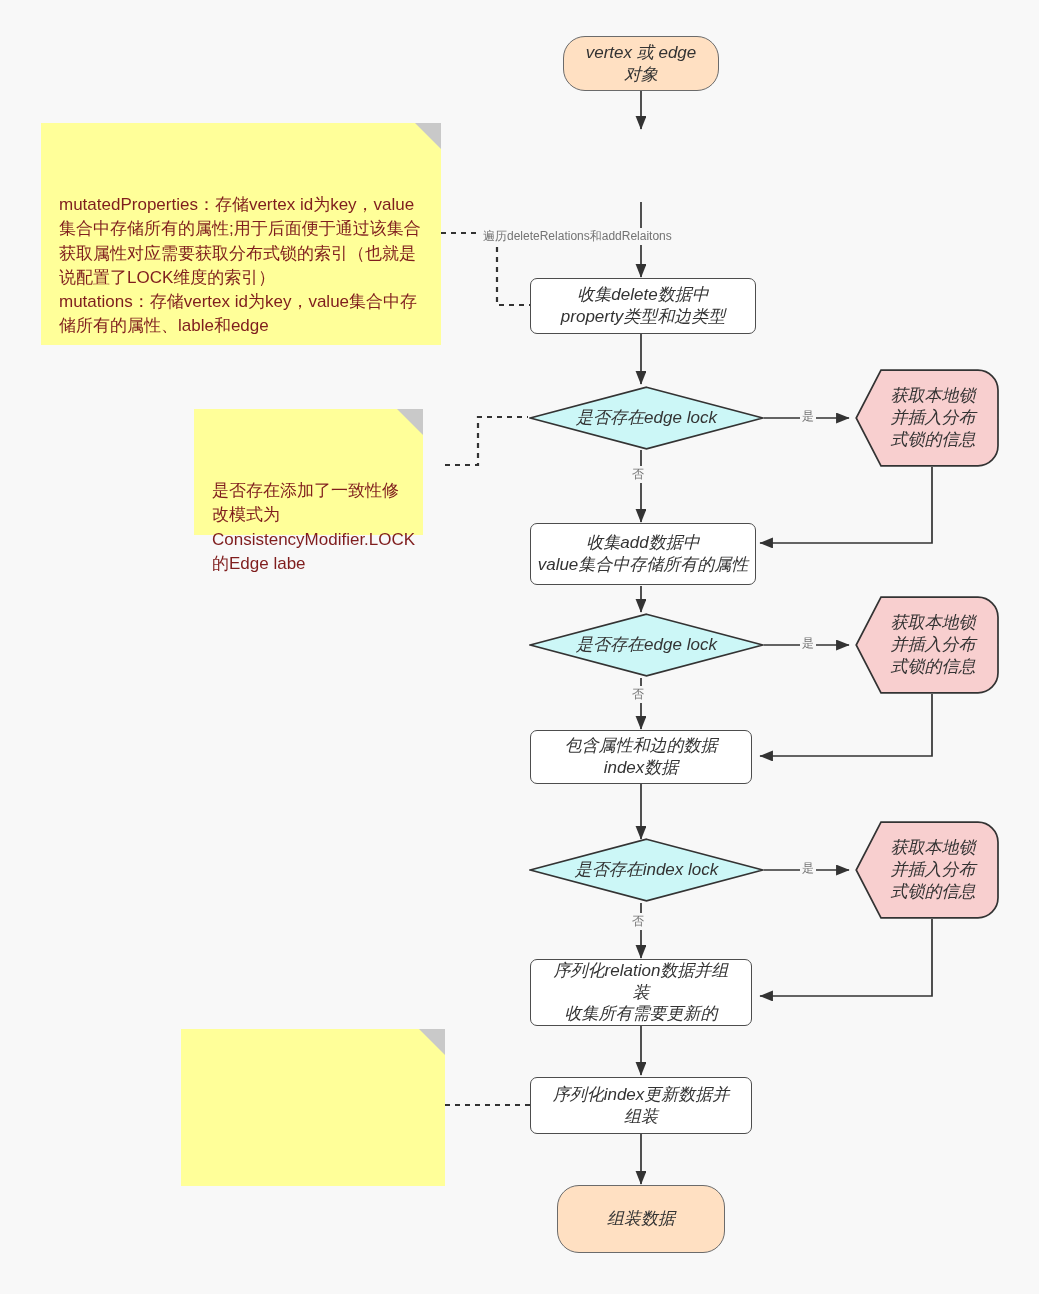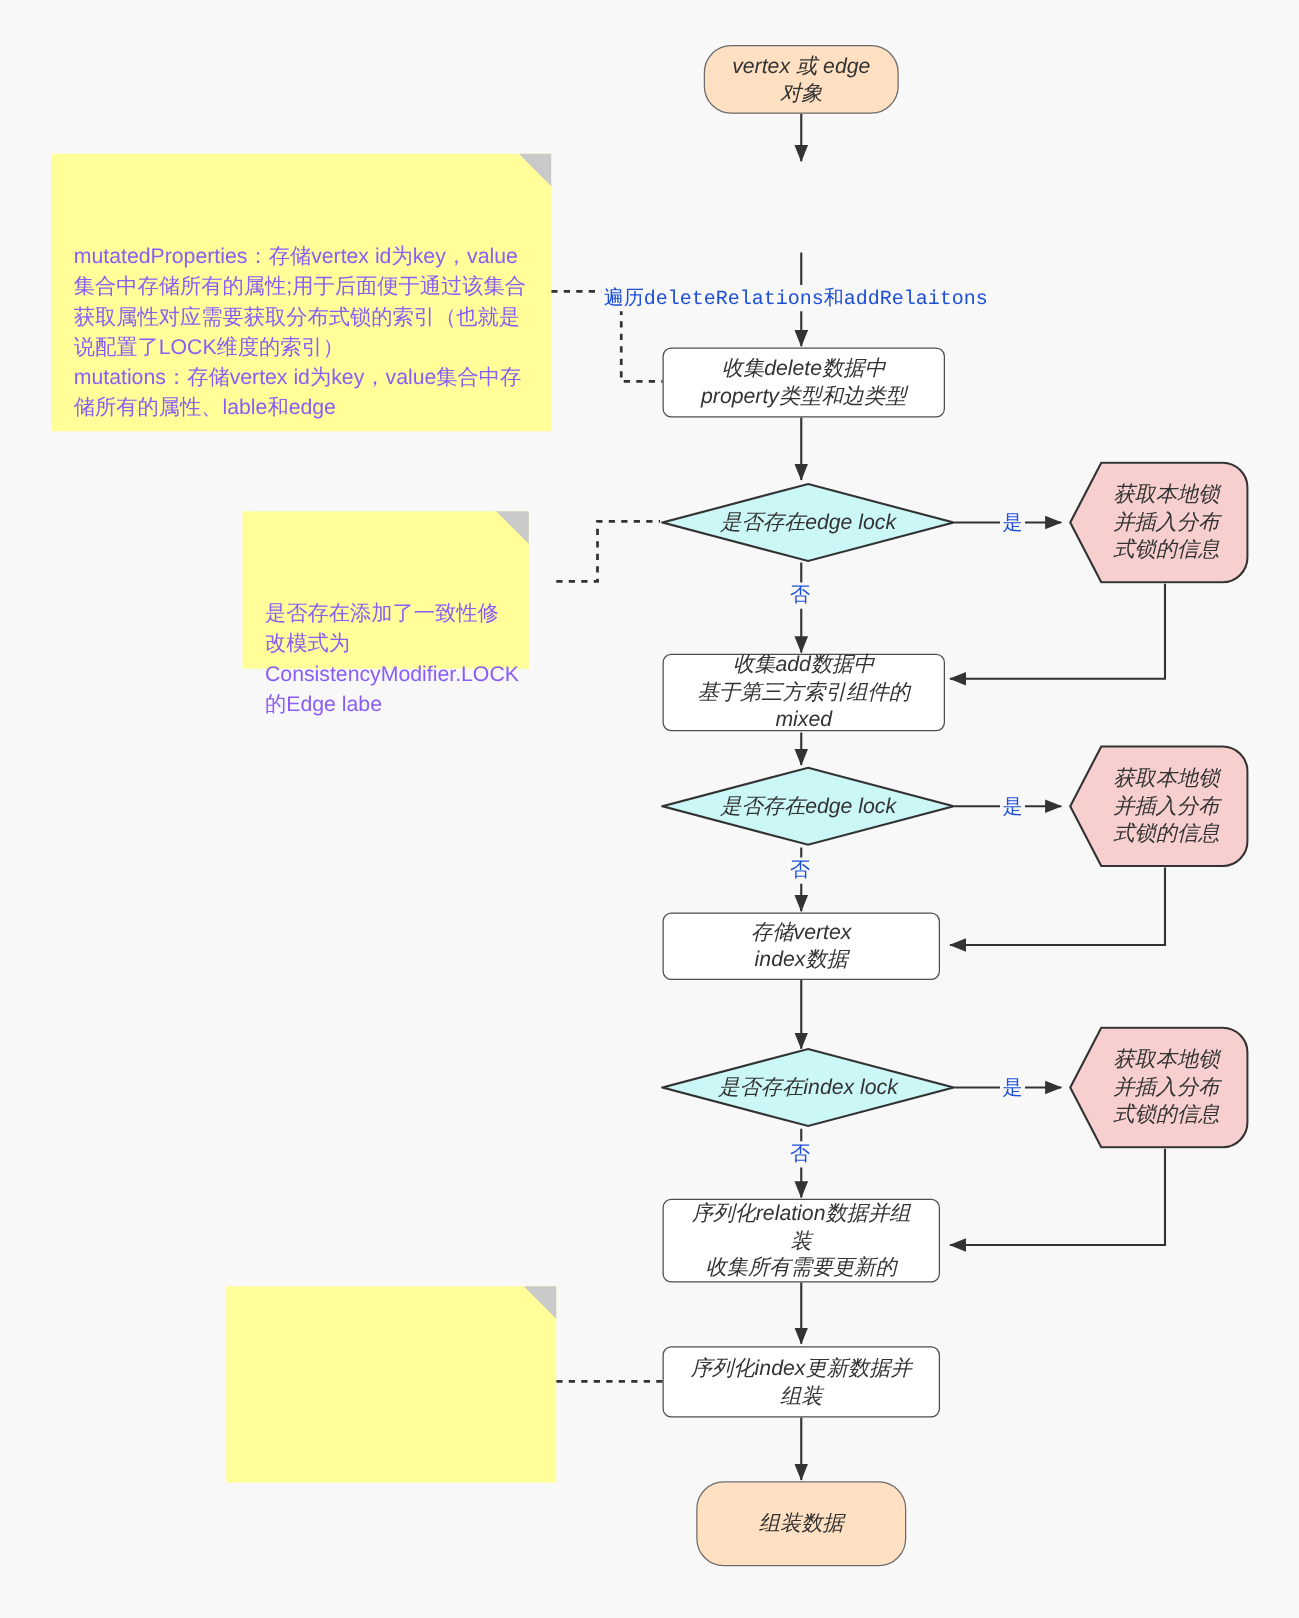--- a/index.html
+++ b/index.html
@@ -88,46 +88,45 @@
   .n-lock .node-inner {
     position: relative;
     z-index: 2;
     padding-left: 18px;
   }
   
   .note {
     position: absolute;
     box-sizing: border-box;
     background: #ffff99;
-    color: #8b5cf6;
+    color: #7f1d1d;
     font-size: 17px;
     line-height: 1.42;
     padding: 22px 18px 16px 18px;
     white-space: pre-line;
     z-index: 2;
   }
   .note-fold {
     position: absolute;
     top: 0;
     right: 0;
     width: 0;
     height: 0;
     border-top: 26px solid #c9c9c9;
     border-left: 26px solid transparent;
     z-index: 4;
   }
   .edge-label {
     position: absolute;
-    font-size: 16px;
-    color: #1d4ed8;
+    font-size: 12px;
+    color: #737373;
     background: #f8f8f8;
     padding: 0 2px;
     white-space: nowrap;
     z-index: 4;
-    font-family: Liberation Mono, monospace;
   }
 </style>
 </head>
 <body>
 
 <div id="canvas">
 
   <svg id="edges" viewBox="0 0 1039 1294">
     <defs>
       <marker id="arrow" markerWidth="9" markerHeight="9" refX="7.6" refY="3.2" orient="auto" markerUnits="strokeWidth">
@@ -198,41 +197,41 @@
     <svg class="lock-svg" viewBox="0 0 144 98" preserveAspectRatio="none">
       <path d="M26,1.2 L123,1.2 A20,20 0 0 1 143,21.2 L143,76.8 A20,20 0 0 1 123,96.8 L26,96.8 L1.2,49 Z" fill="#f8cfcf" stroke="#333333" stroke-width="1.7"></path>
     </svg>
     <div class="node-inner">获取本地锁
 并插入分布
 式锁的信息</div>
   </div>
 
   <div class="node n-process" style="left:530px; top:523px; width:226px; height:62px;">
     <div class="node-inner">收集add数据中
-基于第三方索引组件的mixed</div>
+value集合中存储所有的属性</div>
   </div>
 
   <div class="node n-decision" style="left:529px; top:613px; width:235px; height:64px;">
     <svg class="diamond-svg" viewBox="0 0 235 64" preserveAspectRatio="none">
       <polygon points="117.5,1.2 233.8,32 117.5,62.8 1.2,32" fill="#ccf7f7" stroke="#333333" stroke-width="1.7"></polygon>
     </svg>
     <div class="node-inner">是否存在edge lock</div>
   </div>
 
   <div class="node n-lock" style="left:855px; top:596px; width:144px; height:98px;">
     <svg class="lock-svg" viewBox="0 0 144 98" preserveAspectRatio="none">
       <path d="M26,1.2 L123,1.2 A20,20 0 0 1 143,21.2 L143,76.8 A20,20 0 0 1 123,96.8 L26,96.8 L1.2,49 Z" fill="#f8cfcf" stroke="#333333" stroke-width="1.7"></path>
     </svg>
     <div class="node-inner">获取本地锁
 并插入分布
 式锁的信息</div>
   </div>
 
   <div class="node n-process" style="left:530px; top:730px; width:222px; height:54px;">
-    <div class="node-inner">存储vertex
+    <div class="node-inner">包含属性和边的数据
 index数据</div>
   </div>
 
   <div class="node n-decision" style="left:529px; top:838px; width:235px; height:64px;">
     <svg class="diamond-svg" viewBox="0 0 235 64" preserveAspectRatio="none">
       <polygon points="117.5,1.2 233.8,32 117.5,62.8 1.2,32" fill="#ccf7f7" stroke="#333333" stroke-width="1.7"></polygon>
     </svg>
     <div class="node-inner">是否存在index lock</div>
   </div>
 

